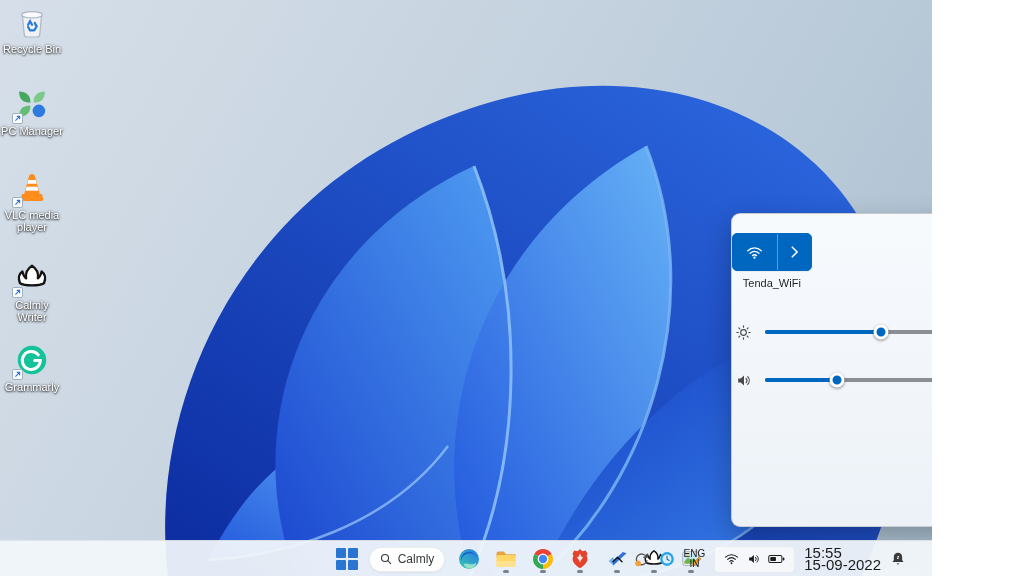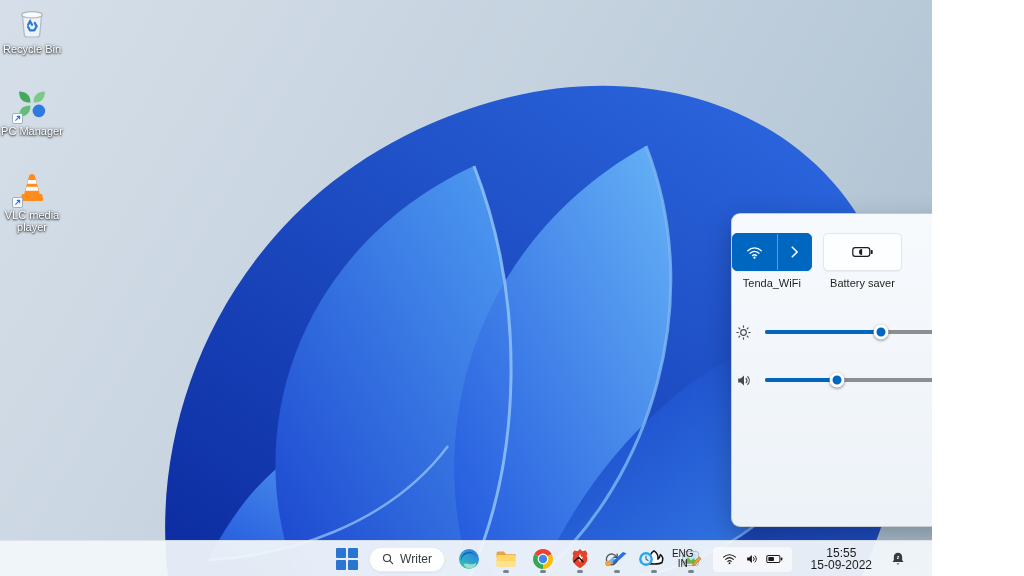--- a/index.html
+++ b/index.html
@@ -73,27 +73,27 @@
   .search-pill { height:25px; width:76px; background:rgba(255,255,255,.95);
     border:1px solid rgba(0,0,0,.08); border-radius:13px; display:flex; align-items:center;
     justify-content:center; gap:6px; font-size:12px; color:#3a3a3a; cursor:pointer;
     box-shadow:0 1px 2px rgba(0,0,0,.05); }
   .app { position:relative; width:26px; height:30px; display:flex; align-items:center;
     justify-content:center; cursor:pointer; }
   .app.running::after { content:""; position:absolute; bottom:1px; left:50%;
     transform:translateX(-50%); width:6px; height:3px; border-radius:2px; background:#7a838d; }
 
   .tb-tray { position:absolute; right:26px; top:0; height:36px; display:flex;
-    align-items:center; gap:18px; }
+    align-items:center; gap:9px; }
   .tray-btn { display:flex; align-items:center; justify-content:center; cursor:pointer; }
   .lang { font-size:10px; line-height:10px; color:#1b1b1b; text-align:center; cursor:pointer; }
   .status-pill { height:27px; padding:0 9px; border-radius:5px;
     background:rgba(255,255,255,.6); border:1px solid rgba(0,0,0,.05);
     display:flex; align-items:center; gap:7px; cursor:pointer; }
-  .datetime { font-size:12px; line-height:12px; color:#1b1b1b; text-align:center; cursor:pointer; }
+  .datetime { font-size:15px; line-height:12px; color:#1b1b1b; text-align:left; cursor:pointer; }
 </style>
 </head>
 <body>
 
 <div class="screen">
 
   <svg class="bloom" width="1024" height="576" viewBox="0 0 1024 576">
     <defs>
       <linearGradient id="gA" x1="0" y1="1" x2="1" y2="0">
           <stop offset="0" stop-color="#0c2ba0"></stop>
@@ -165,21 +165,48 @@
       </svg>
       <span class="sc-badge">
         <svg width="7" height="7" viewBox="0 0 10 10">
             <path d="M2 8 L8 2 M4 2 H8 V6" stroke="#2a6fd6" stroke-width="1.6" fill="none"></path>
           </svg>
       </span>
     </div>
     <div class="label">PC Manager</div>
   </div>
 
-
+  <div class="dicon" style="top:260px">
+    <div class="art">
+      <svg width="36" height="36" viewBox="0 0 24 24">
+        <path d="M4 15.5 C2.6 11.8 3.6 9 5.6 7.6 C6.1 10 7 11.4 8.1 12.2 C7.6 9.1 8.6 6 12 3.8 C15.4 6 16.4 9.1 15.9 12.2 C17 11.4 17.9 10 18.4 7.6 C20.4 9 21.4 11.8 20 15.5 C17 17.4 7 17.4 4 15.5 Z" fill="#fff" stroke="#141414" stroke-width="1.5" stroke-linejoin="round"></path>
+      </svg>
+      <span class="sc-badge">
+        <svg width="7" height="7" viewBox="0 0 10 10">
+            <path d="M2 8 L8 2 M4 2 H8 V6" stroke="#2a6fd6" stroke-width="1.6" fill="none"></path>
+          </svg>
+      </span>
+    </div>
+    <div class="label">Calmly Writer</div>
+  </div>
+
+  <div class="dicon" style="top:342px">
+    <div class="art">
+      <svg width="36" height="36" viewBox="0 0 24 24">
+        <circle cx="12" cy="12" r="9.5" fill="#15c39a"></circle>
+        <path d="M16.2 8.6 A6 6 0 1 0 17.5 12.4 L13.8 12.4" stroke="#fff" stroke-width="2" fill="none" stroke-linecap="round"></path>
+      </svg>
+      <span class="sc-badge">
+        <svg width="7" height="7" viewBox="0 0 10 10">
+            <path d="M2 8 L8 2 M4 2 H8 V6" stroke="#2a6fd6" stroke-width="1.6" fill="none"></path>
+          </svg>
+      </span>
+    </div>
+    <div class="label">Grammarly</div>
+  </div>
 
   <div class="qs">
     <div class="qs-body">
       <div class="tiles">
 
         <div class="tcell">
           <div class="tile split active">
             <span class="seg-main">
               <svg width="17" height="17" viewBox="0 0 24 24">
                   <path d="M2.5 9.5 C8 4.2 16 4.2 21.5 9.5 M5.8 13 C9.5 9.8 14.5 9.8 18.2 13 M9.2 16.3 C10.9 14.9 13.1 14.9 14.8 16.3" stroke="#fff" stroke-width="1.8" fill="none" stroke-linecap="round"></path>
@@ -190,32 +217,20 @@
               <svg width="9" height="14" viewBox="0 0 10 16">
                   <path d="M2.5 2.5 L8 8 L2.5 13.5" stroke="#fff" stroke-width="1.8" fill="none" stroke-linecap="round" stroke-linejoin="round"></path>
                 </svg>
             </span>
           </div>
           <span class="tlabel">Tenda_WiFi</span>
         </div>
 
 
 
-        <div class="tcell">
-          <div class="tile">
-            <span style="display:flex">
-              <svg width="21" height="14" viewBox="0 0 26 14">
-                  <rect x="1" y="1.5" width="21" height="11" rx="3" fill="none" stroke="#1c1c1c" stroke-width="1.5"></rect>
-                  <rect x="23.2" y="4.5" width="2.4" height="5" rx="1.1" fill="#1c1c1c"></rect>
-                  <path d="M12.5 3.2 a3.8 3.8 0 1 0 0 7.6 z" fill="#1c1c1c"></path>
-                </svg>
-            </span>
-          </div>
-          <span class="tlabel">Battery saver</span>
-        </div>
 
 
       </div>
 
       <div class="srow first">
         <span class="sicon">
           <svg width="17" height="17" viewBox="0 0 24 24">
               <circle cx="12" cy="12" r="4" fill="none" stroke="#4a4a4a" stroke-width="1.6"></circle>
               <g stroke="#4a4a4a" stroke-width="1.6" stroke-linecap="round">
                 <line x1="12" y1="2.6" x2="12" y2="4.6"></line>
@@ -270,21 +285,21 @@
         <i></i>
           <i></i>
           <i></i>
           <i></i>
       </div>
       <div class="search-pill">
         <svg width="12" height="12" viewBox="0 0 16 16">
             <circle cx="6.7" cy="6.7" r="4.7" fill="none" stroke="#3a3a3a" stroke-width="1.5"></circle>
             <line x1="10.3" y1="10.3" x2="14.2" y2="14.2" stroke="#3a3a3a" stroke-width="1.5" stroke-linecap="round"></line>
           </svg>
-        <span>Writer</span>
+        <span>Calmly</span>
       </div>
 
       <div class="app">
         <svg width="24" height="24" viewBox="0 0 24 24">
           <defs>
               <linearGradient id="eg" x1="0" y1="1" x2="1" y2="0">
                 <stop offset="0" stop-color="#35c3b0"></stop>
                 <stop offset="1" stop-color="#2a7de9"></stop>
               </linearGradient>
             </defs>

